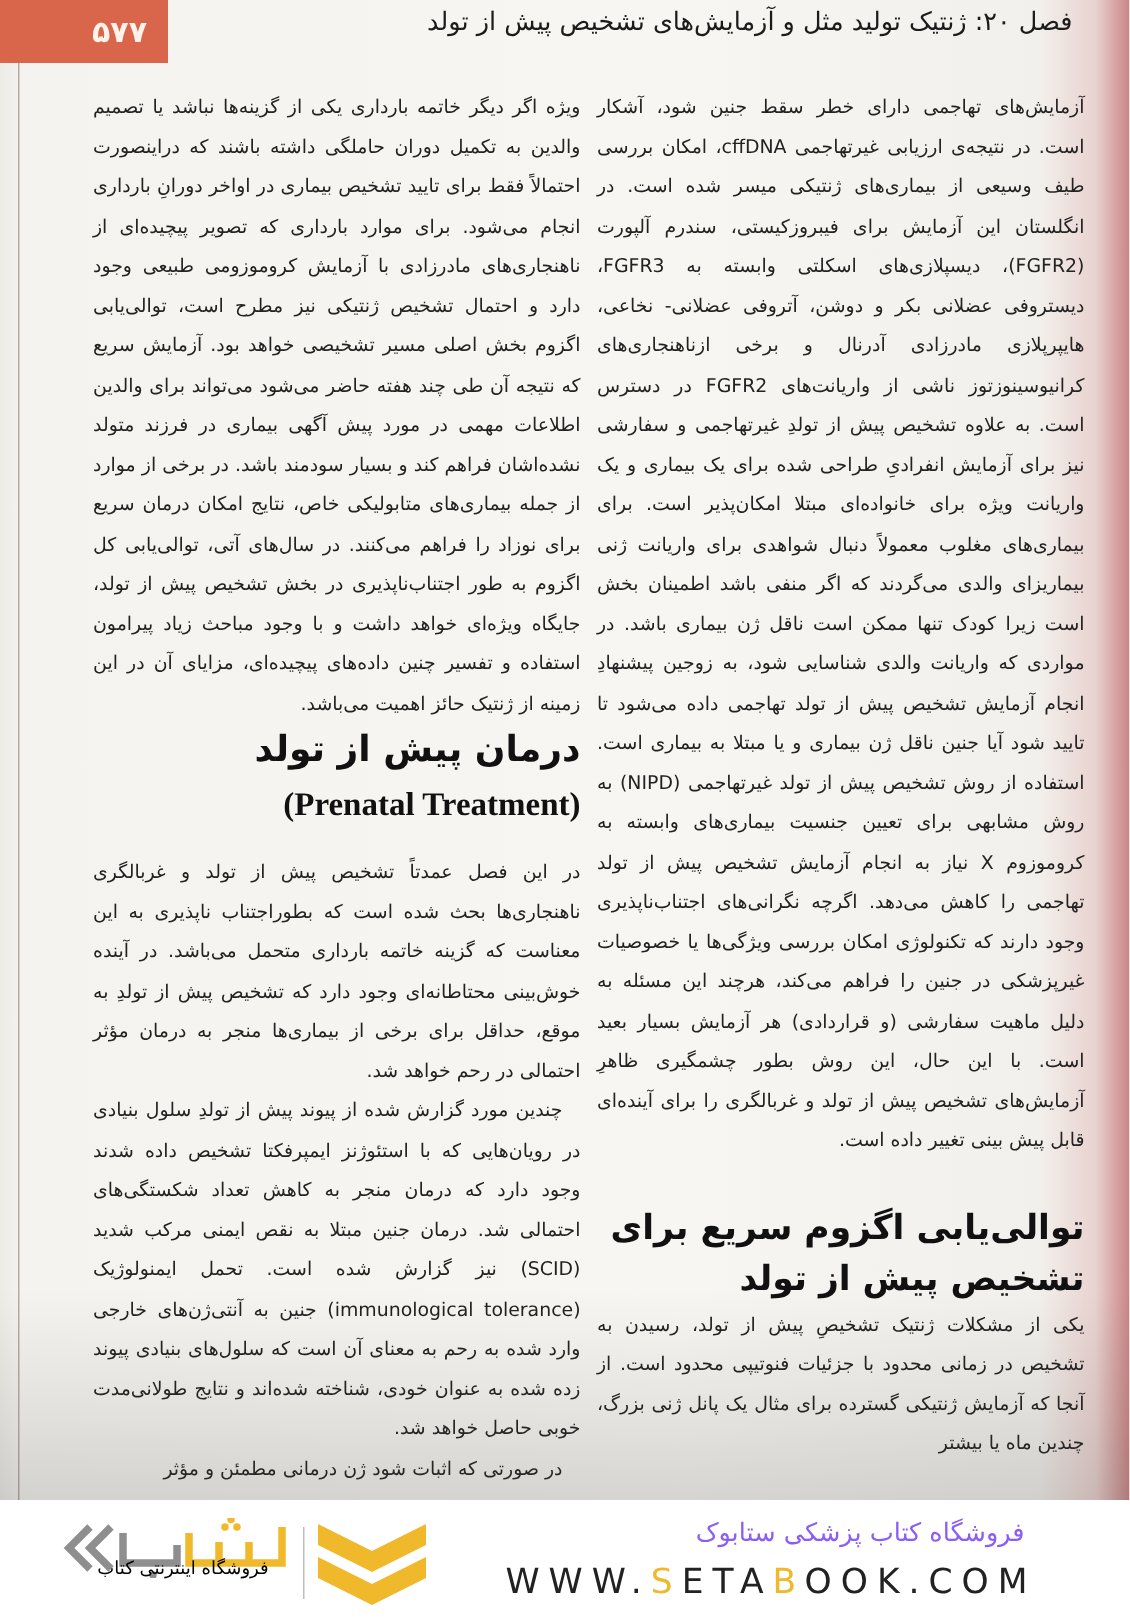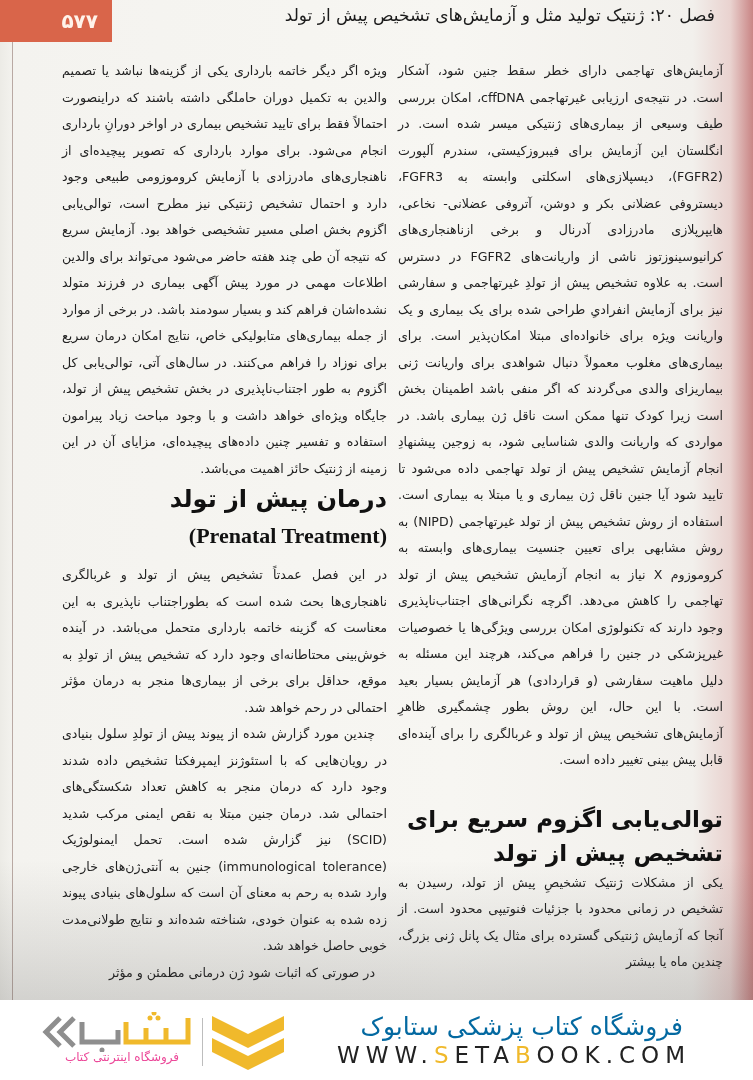--- a/index.html
+++ b/index.html
@@ -37,39 +37,39 @@
     .col-right { right: 30px; top: 58px; width: 325px; }
     .col-left { left: 62px; top: 58px; width: 325px; }
     .indent { text-indent: 12px; }
 
     .h-section {
       font-weight: bold; font-size: 24px; line-height: 34px; color: #111; text-align: right; direction: rtl;
     }
     .h-section-left { margin-top: 0; }
     .h-english {
       direction: ltr; text-align: right; font-family: "Liberation Serif", serif; font-weight: bold;
-      font-size: 22px; line-height: 40px; color: #111; margin-bottom: 6px;
+      font-size: 22px; line-height: 40px; color: #111; margin-bottom: 12px;
     }
     .h-right { margin-top: 28px; font-size: 23px; line-height: 34px; }
 
     .footer {
       position: absolute; left: 0; top: 1000px; width: 753px; height: 80px; background: #fff;
     }
     .footer-store {
-      position: absolute; right: 70px; top: 12px; direction: rtl; font-size: 25px; color: #0369a1; font-weight: normal;
+      position: absolute; right: 70px; top: 12px; direction: rtl; font-size: 17px; color: #8b5cf6; font-weight: normal;
     }
     .footer-url {
       position: absolute; right: 62px; top: 42px; font-size: 23px; letter-spacing: 6px; color: #222;
       font-family: "DejaVu Sans", sans-serif;
     }
     .footer-url .hl { color: #f0b92b; }
     .logo-chevrons { position: absolute; left: 212px; top: 16px; width: 72px; height: 54px; }
     .logo-divider { position: absolute; left: 202px; top: 18px; width: 1px; height: 48px; background: #bdbdbd; }
     .logo-word { position: absolute; left: 38px; top: 12px; width: 158px; height: 40px; }
-    .logo-tagline { position: absolute; left: 52px; top: 50px; direction: rtl; font-size: 12px; color: #ec4899; width: 140px; text-align: center; }
+    .logo-tagline { position: absolute; left: 52px; top: 38px; direction: rtl; font-size: 12px; color: #000000; width: 140px; text-align: center; }
   </style>
 </head>
 <body>
 
 <div class="page">
   <div class="spine-line"></div>
 
   <div class="header-band">
     <span class="page-number">۵۷۷</span>
   </div>

